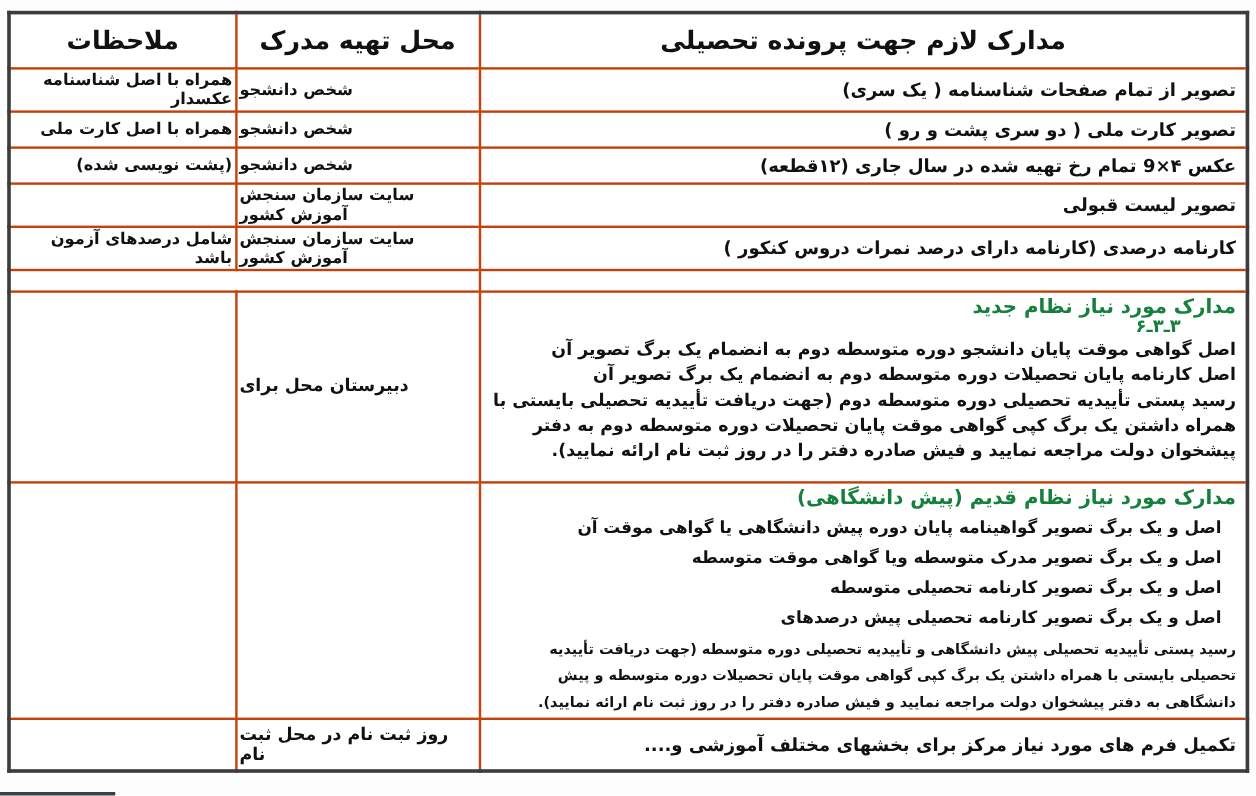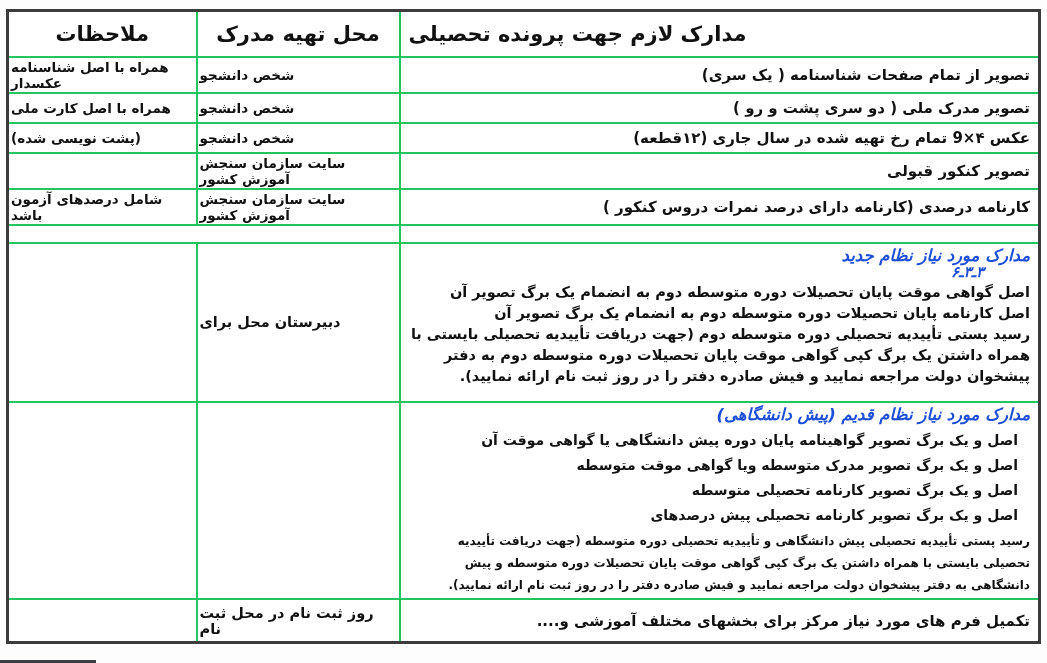--- a/index.html
+++ b/index.html
@@ -1,30 +1,30 @@
 <!DOCTYPE html>
 <html lang="fa"><head>
 <meta charset="utf-8">
 <style>
   html,body{margin:0;padding:0;background:#fff;}
   body{width:1047px;height:663px;position:relative;overflow:hidden;
        font-family:"DejaVu Sans",sans-serif;color:#111;}
   .page{position:absolute;inset:0;background:#fdfdfd;}
   table.doc-table{position:absolute;left:6px;top:9px;width:1035px;
        border-collapse:collapse;table-layout:fixed;direction:rtl;background:#fff;}
-  table.doc-table td{border:2px solid #22c55e;overflow:hidden;}
+  table.doc-table td{border:2px solid #c2410c;overflow:hidden;}
   table.doc-table{border:3px solid #3c3c3c;}
   td.doc{text-align:right;padding:2px 8px;font-weight:bold;font-size:15px;vertical-align:middle;}
   td.place{text-align:left;font-weight:bold;font-size:13.5px;vertical-align:middle;padding:1px 2px;}
-  td.note{text-align:left;font-weight:bold;font-size:13.5px;vertical-align:middle;padding:1px 2px;}
+  td.note{text-align:right;font-weight:bold;font-size:13.5px;vertical-align:middle;padding:1px 2px;}
   tr.hdr td{font-size:21px;font-weight:bold;text-align:center;vertical-align:middle;}
   tr.h46{height:46px;} tr.h30{height:30px;} tr.h23{height:23px;} tr.h28{height:28px;}
   tr.h18{height:18px;} tr.hA{height:159px;} tr.hB{height:195px;} tr.h43{height:43px;}
   td.sec{vertical-align:top;padding:3px 8px 2px 8px;}
-  .red{color:#1d4ed8;font-style:italic;}
+  .red{color:#15803d;}
   .sec-title{font-size:16.5px;font-weight:bold;line-height:1.15;}
   .sec-sub{font-size:15px;font-weight:bold;padding-left:0;
            margin:0 46px 2px 0;line-height:1.0;}
   .sec-sub bdo{unicode-bidi:bidi-override;direction:ltr;display:inline-block;}
   .lineB{font-weight:bold;font-size:14.5px;line-height:21px;}
   .lineN{font-weight:bold;font-size:14px;line-height:25px;padding-right:12px;}
   .paraB{font-weight:bold;font-size:12px;line-height:22px;margin-top:2px;}
   .watermark{position:absolute;left:0;top:660px;background:#3a3e45;
      font-family:"DejaVu Sans",sans-serif;font-style:italic;font-weight:bold;
      font-size:12.5px;line-height:17px;padding:1px 12px 2px 0;white-space:nowrap;}
@@ -37,65 +37,65 @@
 
   <table class="doc-table" dir="rtl">
     <colgroup>
       <col style="width:640px">
         <col style="width:203px">
         <col style="width:189px">
     </colgroup>
 
     <tbody>
         <tr class="hdr h46">
-      <td class="doc" style="text-align:left">مدارک لازم جهت پرونده تحصیلی</td>
+      <td class="doc" style="text-align:center">مدارک لازم جهت پرونده تحصیلی</td>
       <td>محل تهیه مدرک</td>
       <td>ملاحظات</td>
     </tr>
 
     <tr class="h30">
       <td class="doc">تصویر از تمام صفحات شناسنامه     ( یک سری)</td>
       <td class="place">شخص دانشجو</td>
       <td class="note">همراه با اصل شناسنامه عکسدار</td>
     </tr>
 
     <tr class="h30">
-      <td class="doc">تصویر مدرک ملی    ( دو سری پشت و رو )</td>
+      <td class="doc">تصویر کارت ملی    ( دو سری پشت و رو )</td>
       <td class="place">شخص دانشجو</td>
       <td class="note">همراه با اصل کارت ملی</td>
     </tr>
 
     <tr class="h30">
       <td class="doc">عکس ۴×9 تمام رخ تهیه شده در سال جاری  (۱۲قطعه)</td>
       <td class="place">شخص دانشجو</td>
       <td class="note">(پشت نویسی شده)</td>
     </tr>
 
     <tr class="h23">
-      <td class="doc">تصویر کنکور قبولی</td>
+      <td class="doc">تصویر لیست قبولی</td>
       <td class="place">سایت سازمان سنجش آموزش کشور</td>
       <td class="note"></td>
     </tr>
 
     <tr class="h28">
       <td class="doc">کارنامه درصدی   (کارنامه دارای درصد نمرات دروس کنکور )</td>
       <td class="place">سایت سازمان سنجش آموزش کشور</td>
       <td class="note">شامل درصدهای آزمون باشد</td>
     </tr>
 
     <tr class="h18">
       <td class="doc"></td>
       <td colspan="2"></td>
     </tr>
 
     <tr class="hA">
       <td class="doc sec">
         <div class="sec-title red">مدارک مورد نیاز نظام جدید</div>
         <div class="sec-sub red"><bdo dir="ltr">۶ـ۳ـ۳</bdo></div>
-        <div class="lineB">اصل گواهی موقت پایان تحصیلات دوره متوسطه دوم به انضمام یک برگ تصویر آن</div>
+        <div class="lineB">اصل گواهی موقت پایان دانشجو دوره متوسطه دوم به انضمام یک برگ تصویر آن</div>
         <div class="lineB">اصل کارنامه پایان تحصیلات دوره متوسطه دوم به انضمام یک برگ تصویر آن</div>
         <div class="lineB">رسید پستی تأییدیه تحصیلی دوره متوسطه دوم (جهت دریافت تأییدیه تحصیلی بایستی با همراه داشتن یک برگ کپی گواهی موقت پایان تحصیلات دوره متوسطه دوم  به دفتر پیشخوان دولت مراجعه نمایید و فیش صادره دفتر را در روز ثبت نام ارائه نمایید).</div>
       </td>
       <td class="place" style="font-size:14.5px">دبیرستان محل برای</td>
       <td class="note"></td>
     </tr>
 
     <tr class="hB">
       <td class="doc sec">
         <div class="sec-title red" style="margin-bottom:4px">مدارک مورد نیاز نظام قدیم (پیش دانشگاهی)</div>

